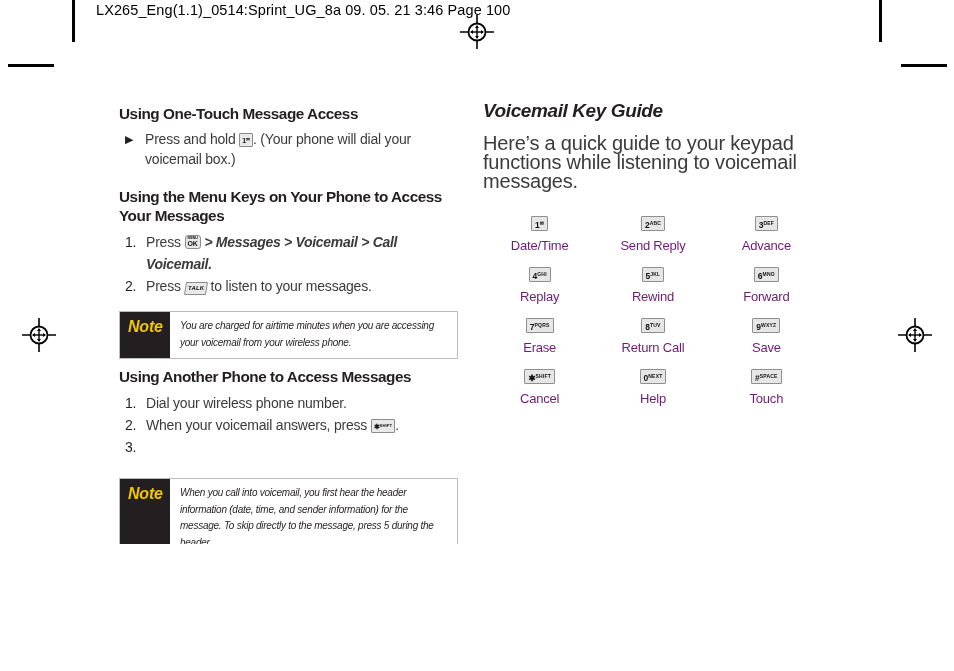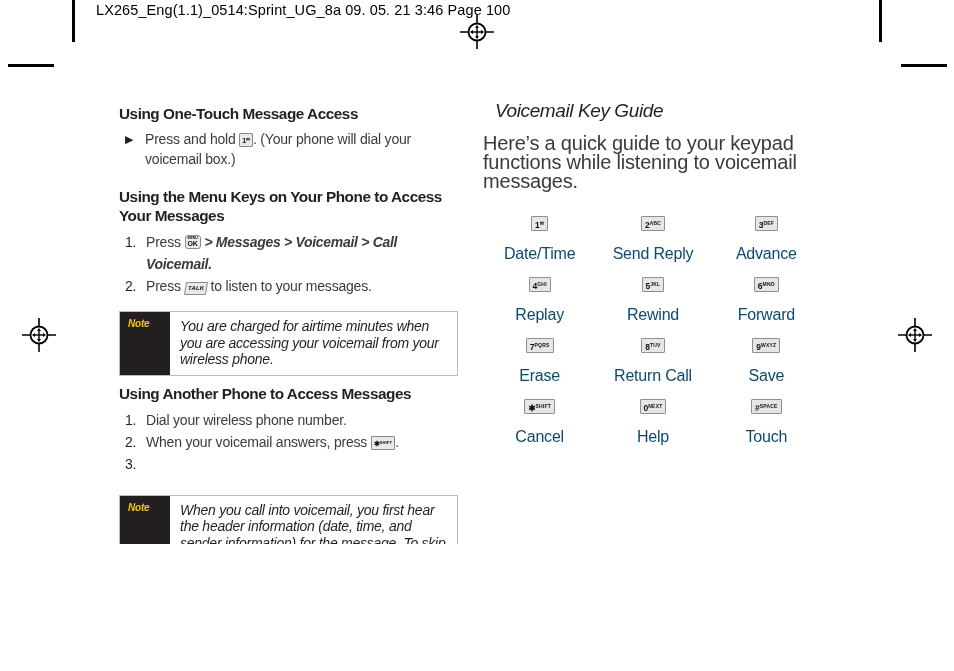--- a/index.html
+++ b/index.html
@@ -52,24 +52,24 @@
   h2.sec {
     font-size: 15.3px;
     font-weight: bold;
     line-height: 19px;
     margin: 0 0 6px 0;
     letter-spacing: -0.45px;
     color: #231f20;
   }
   h2.guide-title {
     font-size: 19px;
-    font-weight: normal;
+    font-weight: bold;
     font-style: italic;
     letter-spacing: -0.4px;
-    margin: 0 0 12px 12px;
+    margin: 0 0 12px 0;
     color: #231f20;
   }
   .guide-intro {
     font-size: 20px;
     line-height: 19px;
     letter-spacing: -0.2px;
     color: #3b3b3b;
     margin: 0;
   }
 
@@ -164,30 +164,30 @@
     background: #fff;
     margin-top: 14px;
     width: 339px;
     box-sizing: border-box;
   }
   .note .tab {
     background: #231f20;
     color: #f2c500;
     font-style: italic;
     font-weight: bold;
-    font-size: 10px;
+    font-size: 16px;
     padding: 6px 8px 6px 8px;
     width: 50px;
     flex: 0 0 50px;
     box-sizing: border-box;
     letter-spacing: -0.2px;
   }
   .note .txt {
     padding: 6px 10px 7px 10px;
-    font-size: 14px;
+    font-size: 10px;
     font-style: italic;
     line-height: 16.5px;
     color: #231f20;
     letter-spacing: -0.25px;
   }
 
   
   .keygrid {
     margin-top: 22px;
     display: grid;
@@ -206,24 +206,24 @@
     color: #111;
     padding: 1px 3px;
     white-space: nowrap;
   }
   .keycell .cap .sub {
     font-size: 5px;
     vertical-align: 2.5px;
     letter-spacing: 0.2px;
   }
   .keycell .fn {
-    margin-top: 14px;
-    font-size: 16px;
-    letter-spacing: -0.2px;
-    color: #0c4a6e;
+    margin-top: 7px;
+    font-size: 13px;
+    letter-spacing: -0.2px;
+    color: #701a75;
   }
 
   
   .footer {
     position: absolute;
     left: 98px;
     top: 560px;
     font-size: 18px;
     font-style: italic;
     color: #c2410c;

